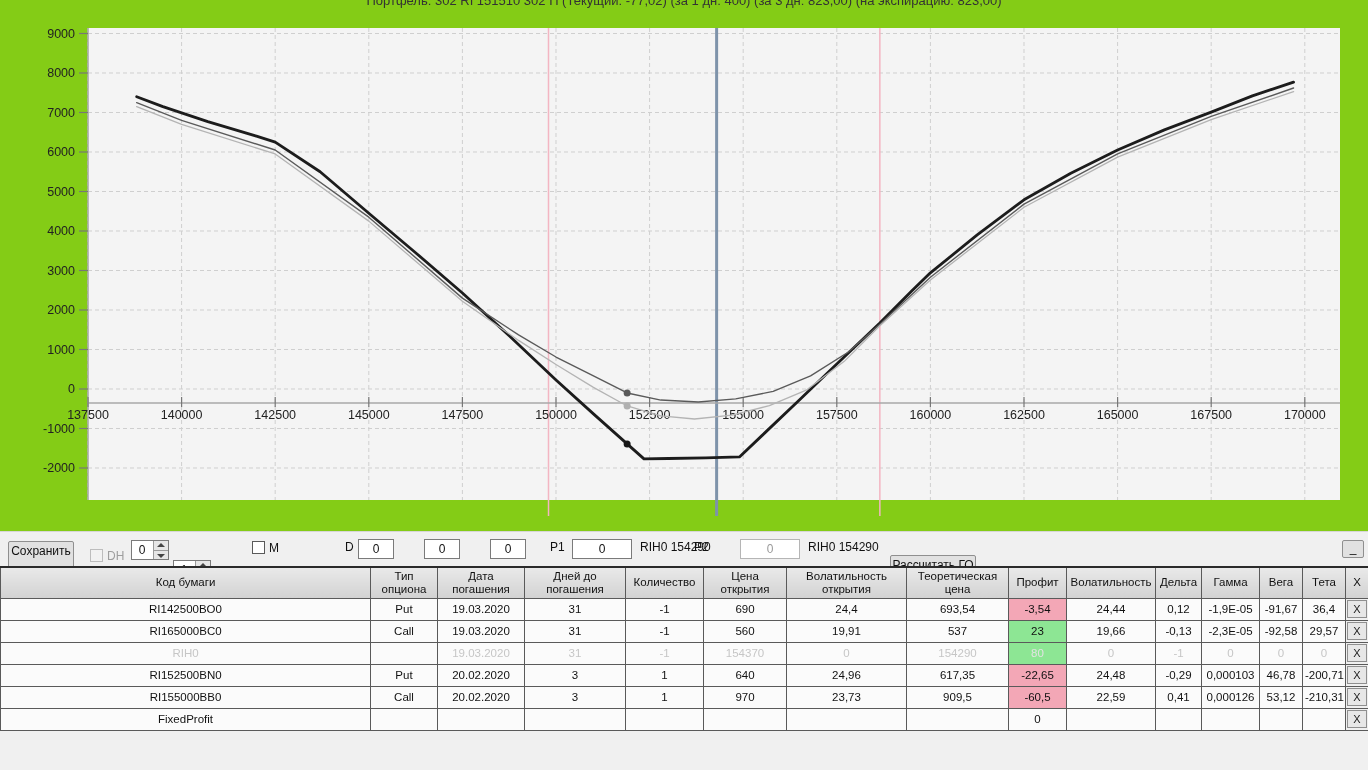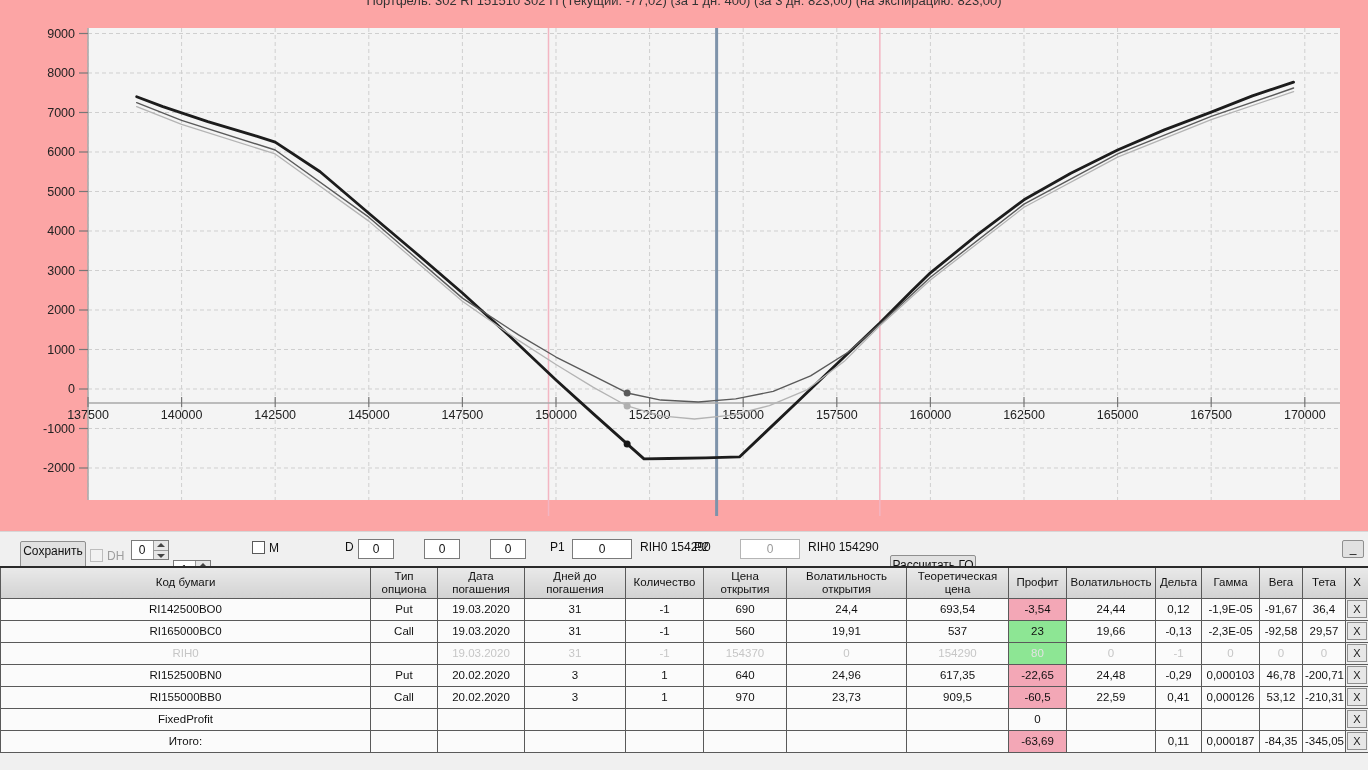--- a/index.html
+++ b/index.html
@@ -1,21 +1,21 @@
 <!DOCTYPE html>
 <html><head>
 <meta charset="utf-8">
 <style>
   * { margin:0; padding:0; box-sizing:border-box; }
   html,body { width:1368px; height:770px; background:#f0f0f0;
     font-family:"Liberation Sans", sans-serif; overflow:hidden; }
 
   
   #chart-panel { position:absolute; left:0; top:0; width:1368px; height:531px;
-    background:#fca5a5; overflow:hidden; }
+    background:#84cc16; overflow:hidden; }
   #chart-title { position:absolute; top:-7px; left:0; width:100%; text-align:center;
     font-size:13px; color:#333; white-space:nowrap; }
   #chart-svg { position:absolute; left:0; top:0; }
 
   
   #toolbar { position:absolute; left:0; top:531px; width:1368px; height:35px;
     background:#f0f0f0; border-top:1px solid #d7d7d7; font-size:12px; color:#111; }
   .tb-abs { position:absolute; }
   .win-btn { background:#e1e1e1; border:1px solid #8f8f8f; border-radius:2px;
     font-size:12px; color:#111; text-align:center; line-height:18px; cursor:default; }
@@ -146,21 +146,21 @@
       <polyline points="136.672,96.69999999999999 162.88,106.57499999999999 207.808,121.58499999999998 256.48,136.2 275.20000000000005,142.125 320.12800000000004,171.75 368.8,213.225 415.6,252.725 462.40000000000003,293.015 509.2,335.675 556,379.915 593.44,413.885 643.984,458.915 668.32,458.52 705.76,457.9275 739.456,456.94 761.9200000000001,435.61 799.36,400.06 836.8000000000001,364.115 879.856,323.03499999999997 911.6800000000001,291.03999999999996 930.4,272.87 977.2,234.95 1024,199.795 1070.8000000000002,173.32999999999998 1117.6000000000001,150.025 1164.4,129.88 1211.2,112.10500000000002 1252.384,95.91000000000003 1293.568,82.08499999999998" fill="none" stroke="#1c1c1c" stroke-width="2.8" stroke-linejoin="round" stroke-linecap="round"></polyline>
       <polyline points="136.672,102.625 181.60000000000002,120.39999999999998 275.20000000000005,150.025 368.8,217.175 462.40000000000003,298.15 518.56,334.885 556,357.005 593.44,375.965 627.136,392.95 660.832,400.06 698.272,402.035 735.712,398.875 773.152,391.37 810.592,375.965 848.032,352.265 879.856,324.22 930.4,277.21500000000003 1024,204.14 1117.6000000000001,153.975 1211.2,116.44999999999999 1293.568,88.00999999999999" fill="none" stroke="#5a5a5a" stroke-width="1.4" stroke-linejoin="round" stroke-linecap="round"></polyline>
       <polyline points="136.672,106.57499999999999 181.60000000000002,124.35000000000002 275.20000000000005,153.975 368.8,221.125 462.40000000000003,301.31 518.56,340.415 556,364.51 593.44,387.42 627.136,405.985 660.832,415.86 694.528,419.02 731.9680000000001,415.07 769.408,405.59 806.8480000000001,389.79 844.288,361.35 879.856,325.8 930.4,279.98 1024,207.3 1117.6000000000001,157.135 1211.2,119.61000000000001 1293.568,91.565" fill="none" stroke="#b4b4b4" stroke-width="1.3" stroke-linejoin="round" stroke-linecap="round"></polyline>
       <circle cx="627.136" cy="392.95" r="3.5" fill="#5a5a5a"></circle>
       <circle cx="627.136" cy="405.985" r="3.5" fill="#b0b0b0"></circle>
       <circle cx="627.136" cy="443.905" r="3.5" fill="#161616"></circle>
     </svg>
 </div>
 
 <div id="toolbar">
-  <div class="tb-abs win-btn" style="left:20px; top:9px; width:66px; height:32px;">Сохранить</div>
+  <div class="tb-abs win-btn" style="left:8px; top:9px; width:66px; height:32px;">Сохранить</div>
 
   <span class="tb-abs" style="left:90px; top:17px;">
     <span class="cb-box disabled"></span><span class="cb-label disabled">DH</span>
   </span>
 
   <div class="tb-abs spinner" style="left:131px; top:8px;">
     <div class="val">0</div>
     <div class="spin-btns">
       <div class="spin-btn">
           <span class="tri-up"></span>
@@ -360,34 +360,15 @@
           <td>0</td>
           <td></td>
           <td></td>
           <td></td>
           <td></td>
           <td></td>
           <td class="xcell">
             <div class="xbtn">X</div>
           </td>
         </tr>
-        <tr>
-          <td>Итого:</td>
-          <td></td>
-          <td></td>
-          <td></td>
-          <td></td>
-          <td></td>
-          <td></td>
-          <td></td>
-          <td style="background: rgb(243, 167, 182);">-63,69</td>
-          <td></td>
-          <td>0,11</td>
-          <td>0,000187</td>
-          <td>-84,35</td>
-          <td>-345,05</td>
-          <td class="xcell">
-            <div class="xbtn">X</div>
-          </td>
-        </tr>
       </tbody>
   </table>
 </div>
 
 </body></html>

